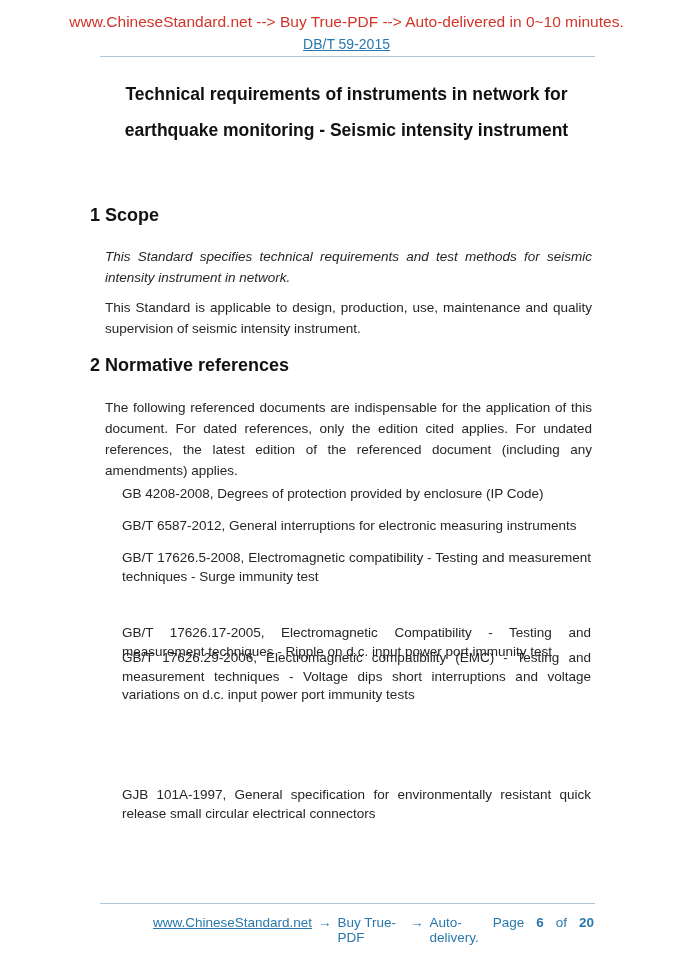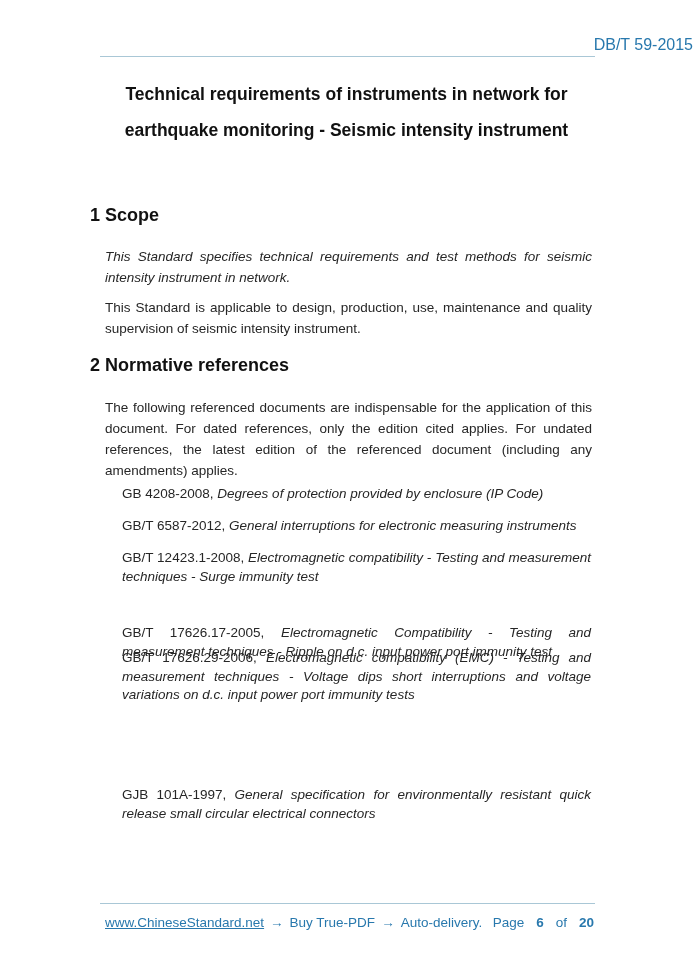--- a/index.html
+++ b/index.html
@@ -22,23 +22,24 @@
     overflow:hidden;
   }
   .promo{
     position:absolute;top:13px;left:0;width:100%;
     text-align:center;
     font-size:15.5px;
     color:var(--red);
   }
   .doccode{
     position:absolute;top:36px;left:0;width:100%;
-    text-align:right;
-    font-size:16px;
+    text-align:center;
+    font-size:14px;
     color:var(--blue);
+    text-decoration:underline;
   }
   .rule{
     position:absolute;left:100px;width:495px;height:1px;
     background:var(--rule);
   }
   .rule-top{top:56px;}
   .rule-bottom{top:903px;}
   .title{
     position:absolute;left:0;width:100%;
     text-align:center;
@@ -64,60 +65,61 @@
   }
   .body.p1{top:246px;font-style:italic;}
   .body.p2{top:297px;}
   .body.intro{top:397px;}
   .ref{
     position:absolute;left:122px;width:469px;
     font-size:13.5px;
     line-height:18.5px;
     text-align:justify;
   }
-  .ref .rtitle{font-style:italic;}
+  .ref .rtitle{}
   .ref.r0{top:485px;}
   .ref.r1{top:517px;}
   .ref.r2{top:549px;}
   .ref.r3{top:624px;}
   .ref.r4{top:649px;}
   .ref.r5{top:718px;}
   .ref.r6{top:786px;}
   .footer{
     position:absolute;top:915px;left:105px;width:489px;
     display:flex;justify-content:space-between;align-items:baseline;
     font-size:13.5px;
     color:var(--blue);
   }
   .f-left{display:inline-flex;gap:6px;align-items:baseline;}
-  .f-link{color:var(--blue);text-decoration:underline;cursor:pointer;}
+  .f-link{color:var(--blue);text-decoration:underline;cursor:pointer;margin-left:48px;}
   .f-right{display:inline-flex;gap:12px;align-items:baseline;}
   .f-right b{font-weight:bold;}
 </style>
 </head>
 <body>
 
 <div class="page">
 
+  <div class="promo">www.ChineseStandard.net --&gt; Buy True-PDF --&gt; Auto-delivered in 0~10 minutes.</div>
   <div class="doccode">DB/T 59-2015</div>
   <div class="rule rule-top"></div>
 
   <div class="title l2">earthquake monitoring - Seismic intensity instrument</div>
   <div class="title l1">Technical requirements of instruments in network for</div>
 
   <div class="h scope">1 Scope</div>
   <p class="body p1">This Standard specifies technical requirements and test methods for seismic intensity instrument in network.</p>
   <p class="body p2">This Standard is applicable to design, production, use, maintenance and quality supervision of seismic intensity instrument.</p>
 
   <div class="h norm">2 Normative references</div>
   <p class="body intro">The following referenced documents are indispensable for the application of this document. For dated references, only the edition cited applies. For undated references, the latest edition of the referenced document (including any amendments) applies.</p>
 
   <p class="ref r0"><span class="code">GB 4208-2008,</span> <span class="rtitle">Degrees of protection provided by enclosure (IP Code)</span></p>
   <p class="ref r1"><span class="code">GB/T 6587-2012,</span> <span class="rtitle">General interruptions for electronic measuring instruments</span></p>
-  <p class="ref r2"><span class="code">GB/T 12423.1-2008,</span> <span class="rtitle">Electromagnetic compatibility - Testing and measurement techniques - Surge immunity test</span></p>
+  <p class="ref r2"><span class="code">GB/T 17626.5-2008,</span> <span class="rtitle">Electromagnetic compatibility - Testing and measurement techniques - Surge immunity test</span></p>
   <p class="ref r3"><span class="code">GB/T 17626.17-2005,</span> <span class="rtitle">Electromagnetic Compatibility - Testing and measurement techniques - Ripple on d.c. input power port immunity test</span></p>
   <p class="ref r4"><span class="code">GB/T 17626.29-2006,</span> <span class="rtitle">Electromagnetic compatibility (EMC) - Testing and measurement techniques - Voltage dips short interruptions and voltage variations on d.c. input power port immunity tests</span></p>
   <p class="ref r6"><span class="code">GJB 101A-1997,</span> <span class="rtitle">General specification for environmentally resistant quick release small circular electrical connectors</span></p>
 
   <div class="rule rule-bottom"></div>
 
   <div class="footer">
     <div class="f-left">
       <a class="f-link">www.ChineseStandard.net</a>
       <span>→</span>

